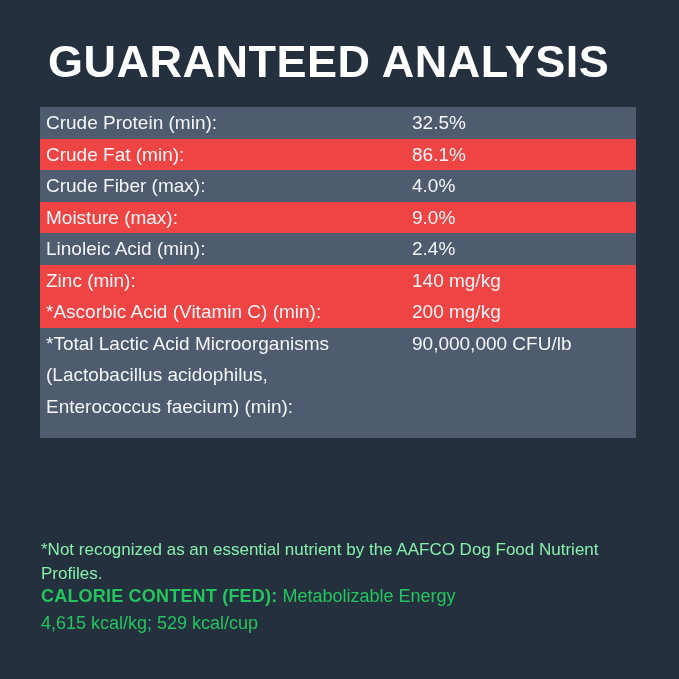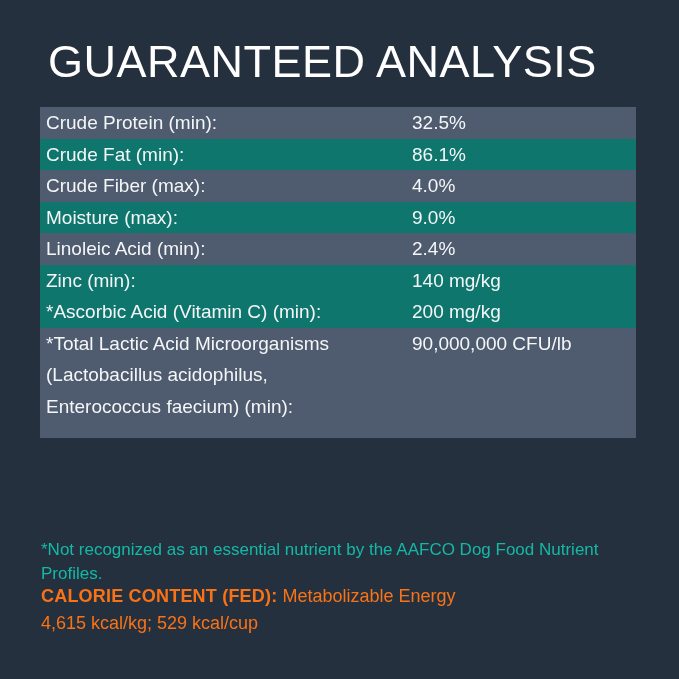--- a/index.html
+++ b/index.html
@@ -22,37 +22,37 @@
   }
 
   
   #title {
     position: absolute;
     left: 48px;
     top: 36px;
     width: 590px;
     font-size: 45px;
     line-height: 52px;
-    font-weight: normal;
+    font-weight: bold;
     color: #ffffff;
     letter-spacing: 0.5px;
     white-space: nowrap;
   }
 
   
   #ga-table {
     position: absolute;
     left: 40px;
     top: 107px;
     width: 596px;
     border-collapse: collapse;
     table-layout: fixed;
   }
   #ga-table tr.stripe-light { background: #4f5b6e; }
-  #ga-table tr.stripe-dark  { background: #0f766e; }
+  #ga-table tr.stripe-dark  { background: #ef4444; }
 
   #ga-table td {
     padding: 0;
     vertical-align: top;
     color: #f4f6f8;
     font-size: 19px;
     font-stretch: condensed;
     line-height: 31.5px;
     height: 31.5px;
     white-space: pre-line;
@@ -73,31 +73,31 @@
 
   
   #footnote {
     position: absolute;
     left: 41px;
     top: 538px;
     width: 600px;
     font-size: 17px;
     font-stretch: condensed;
     line-height: 24px;
-    color: #14b8a6;
+    color: #86efac;
   }
   #calories {
     position: absolute;
     left: 41px;
     top: 583px;
     width: 600px;
     font-size: 18px;
     font-stretch: condensed;
     line-height: 27px;
-    color: #f97316;
+    color: #22c55e;
   }
   #calories .label {
     font-weight: bold;
     letter-spacing: 0.2px;
   }
 </style>
 </head>
 <body>
 
 <div id="page">

